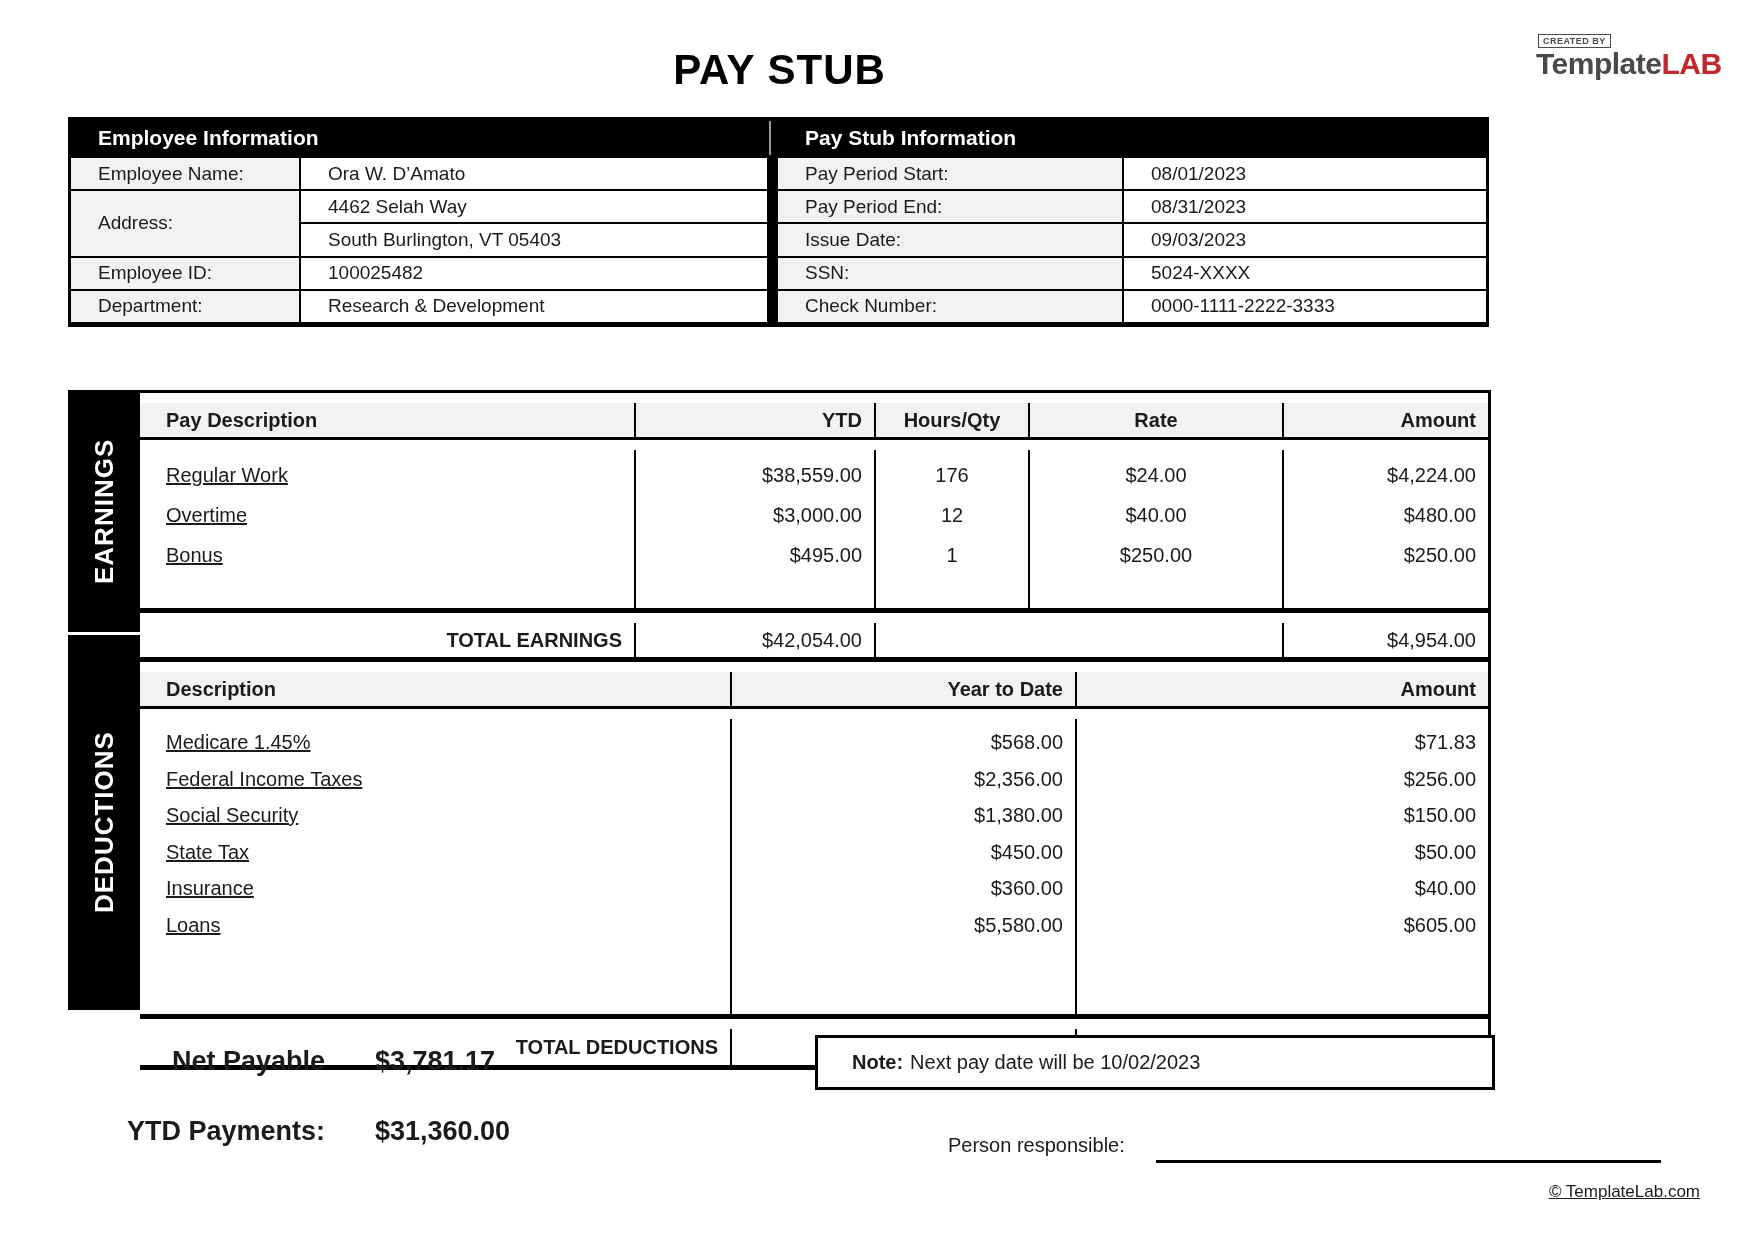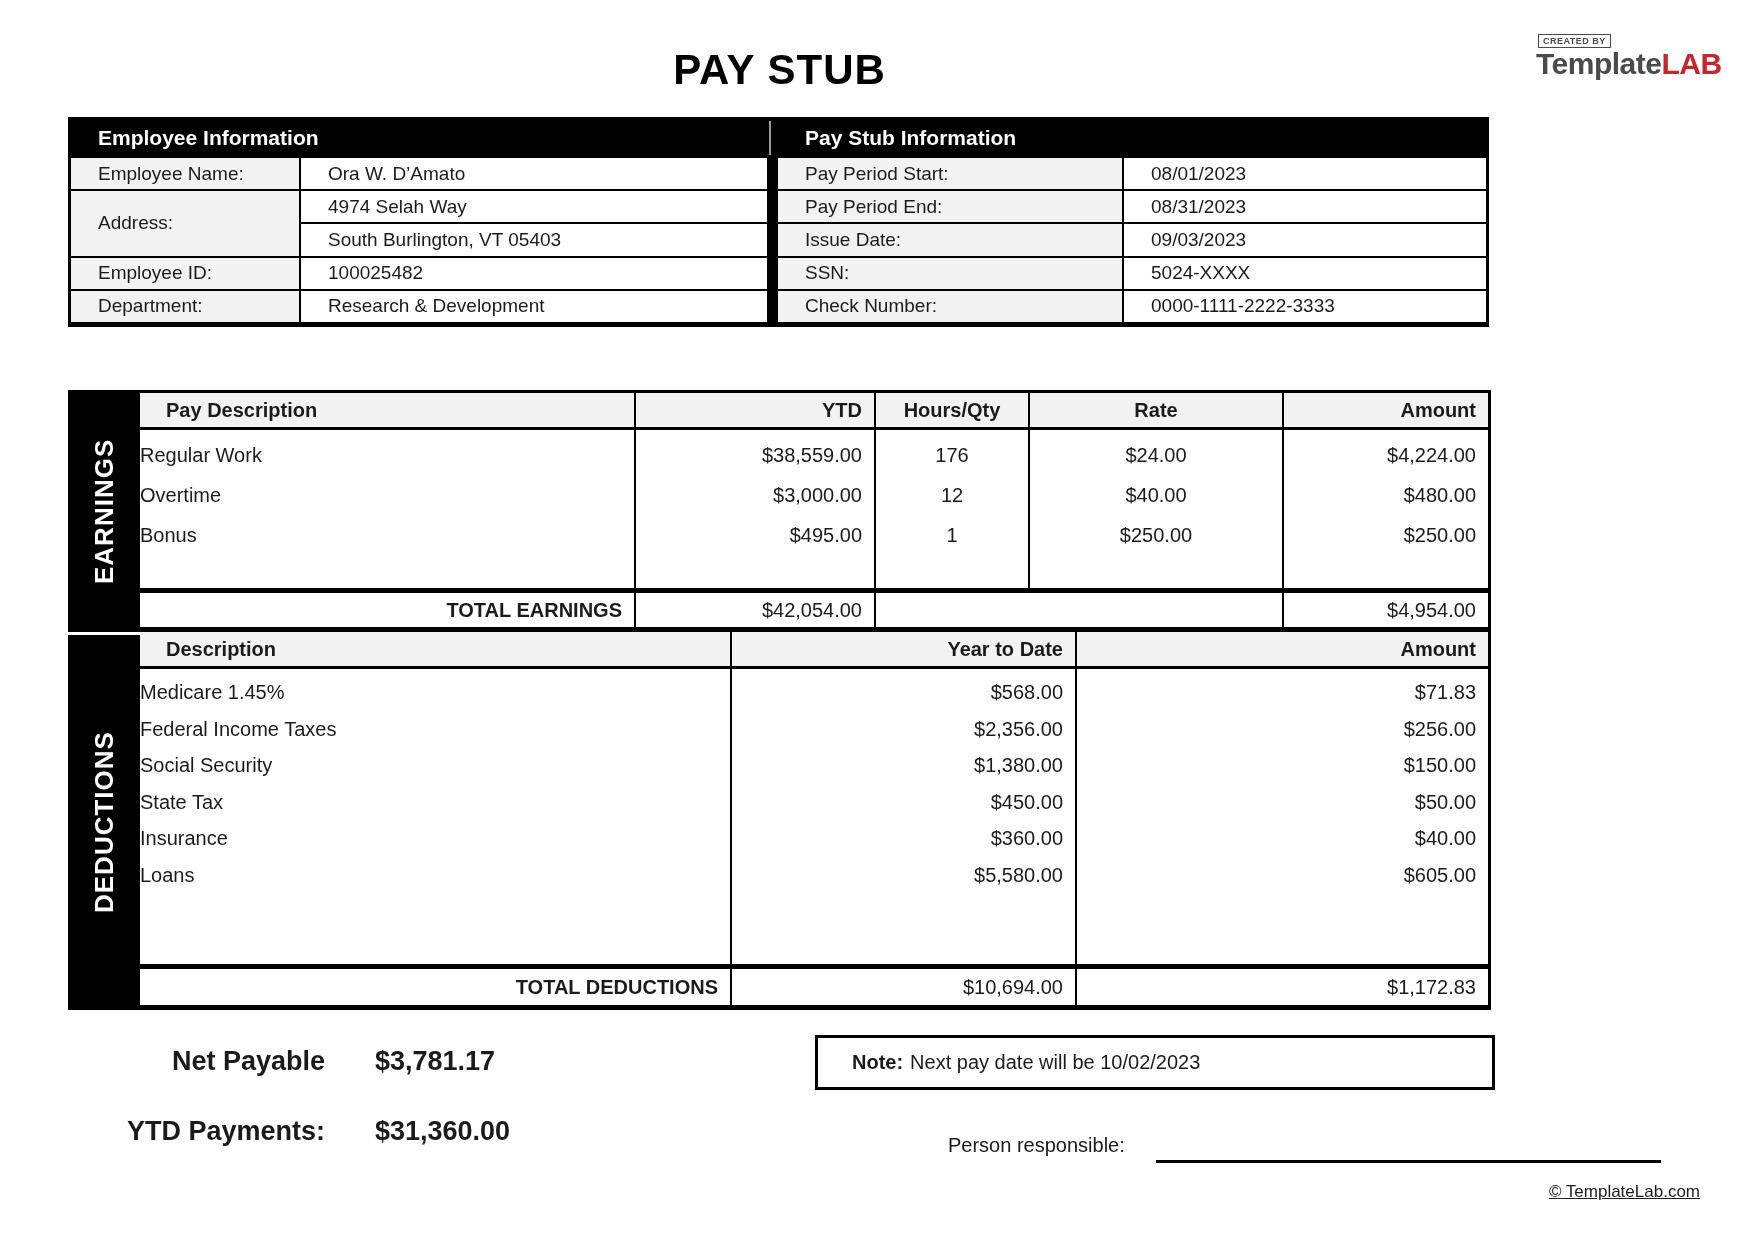--- a/index.html
+++ b/index.html
@@ -45,42 +45,42 @@
   .band-gap { position:absolute; left:0; top:242px; width:72px; height:3px; background:#fff; }
   .vlabel {
     position:absolute; left:0; width:72px; color:#fff; font-weight:bold; font-size:26px;
     letter-spacing:1px; writing-mode:vertical-rl; transform:rotate(180deg);
     display:flex; align-items:center; justify-content:center;
   }
   .vlabel.earn { top:0; height:242px; }
   .vlabel.ded  { top:245px; height:375px; }
 
   .tables { margin-left:72px; border:3px solid #000; border-left:none; border-bottom-width:5px; }
-  .grid { display:grid; column-gap:2px; background:#000; }
+  .grid { display:grid; column-gap:2px; background:#000;margin-top:10px; }
   .egrid { grid-template-columns:494px 238px 152px 252px 204px; }
   .etotalgrid { grid-template-columns:494px 238px 406px 204px; }
   .dgrid { grid-template-columns:590px 343px 411px; }
   .sep5 { height:5px; background:#000; }
   .hrow  { border-bottom:3px solid #000; }
 
   .tcell { background:#fff; font-size:20px; display:flex; align-items:center; }
   .tcell.gray { background:#f2f2f2; font-weight:bold; }
   .h34 { height:34px; }
   .h36 { height:36px; }
   .padL { padding-left:26px; justify-content:flex-start; }
   .padR { padding-right:12px; justify-content:flex-end; }
   .ctr  { justify-content:center; }
   .bold { font-weight:bold; }
 
   .bodycell { background:#fff; font-size:20px; padding-top:5px; }
   .e-body .bodycell { height:153px; }
   .d-body .bodycell { height:290px; }
   .e-body .line { line-height:40px; }
   .d-body .line { line-height:36.5px; }
-  .line.l { text-align:left; }
+  .line.l { padding-left:26px; text-align:left;text-decoration:underline; }
   .line.r { padding-right:12px; text-align:right; }
   .line.c { text-align:center; }
 
   
   .sumlabel { position:absolute; width:225px; text-align:right; font-size:27px; font-weight:bold; white-space:nowrap; }
   .sumvalue { position:absolute; font-size:27px; font-weight:bold; white-space:nowrap; }
   .net-label { left:100px; top:1046px; }
   .net-value { left:375px; top:1046px; }
   .ytdp-label { left:100px; top:1116px; }
   .ytdp-value { left:375px; top:1116px; }
@@ -118,21 +118,21 @@
     <div class="cell hdr" style="grid-column:1/3;grid-row:1">Employee Information</div>
     <div class="info-divider" style="grid-column:3;grid-row:1/7"></div>
     <div class="cell hdr" style="grid-column:4/6;grid-row:1">Pay Stub Information</div>
 
     <div class="cell lab" style="grid-column:1;grid-row:2">Employee Name:</div>
     <div class="cell lab" style="grid-column:4;grid-row:2">Pay Period Start:</div>
     <div class="cell" style="grid-column:2;grid-row:2">Ora W. D’Amato</div>
     <div class="cell" style="grid-column:5;grid-row:2">08/01/2023</div>
 
     <div class="cell lab" style="grid-column:1;grid-row:3/5">Address:</div>
-    <div class="cell" style="grid-column:2;grid-row:3">4974 Selah Way</div>
+    <div class="cell" style="grid-column:2;grid-row:3">4462 Selah Way</div>
     <div class="cell lab" style="grid-column:4;grid-row:3">Pay Period End:</div>
     <div class="cell" style="grid-column:5;grid-row:3">08/31/2023</div>
 
     <div class="cell" style="grid-column:2;grid-row:4">South Burlington, VT 05403</div>
     <div class="cell lab" style="grid-column:4;grid-row:4">Issue Date:</div>
     <div class="cell" style="grid-column:5;grid-row:4">09/03/2023</div>
 
     <div class="cell lab" style="grid-column:1;grid-row:5">Employee ID:</div>
     <div class="cell" style="grid-column:2;grid-row:5">100025482</div>
     <div class="cell lab" style="grid-column:4;grid-row:5">SSN:</div>

